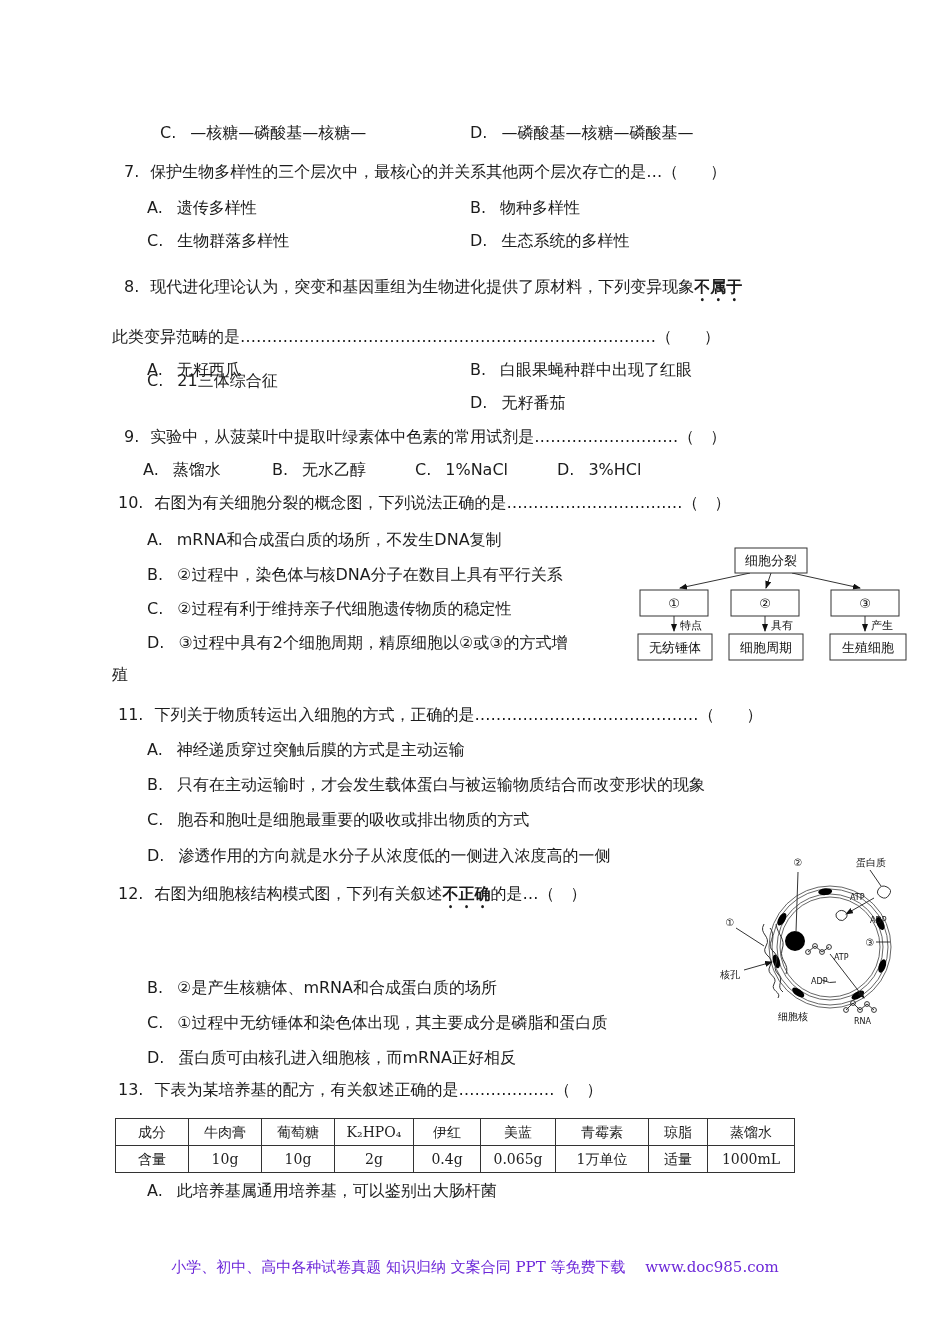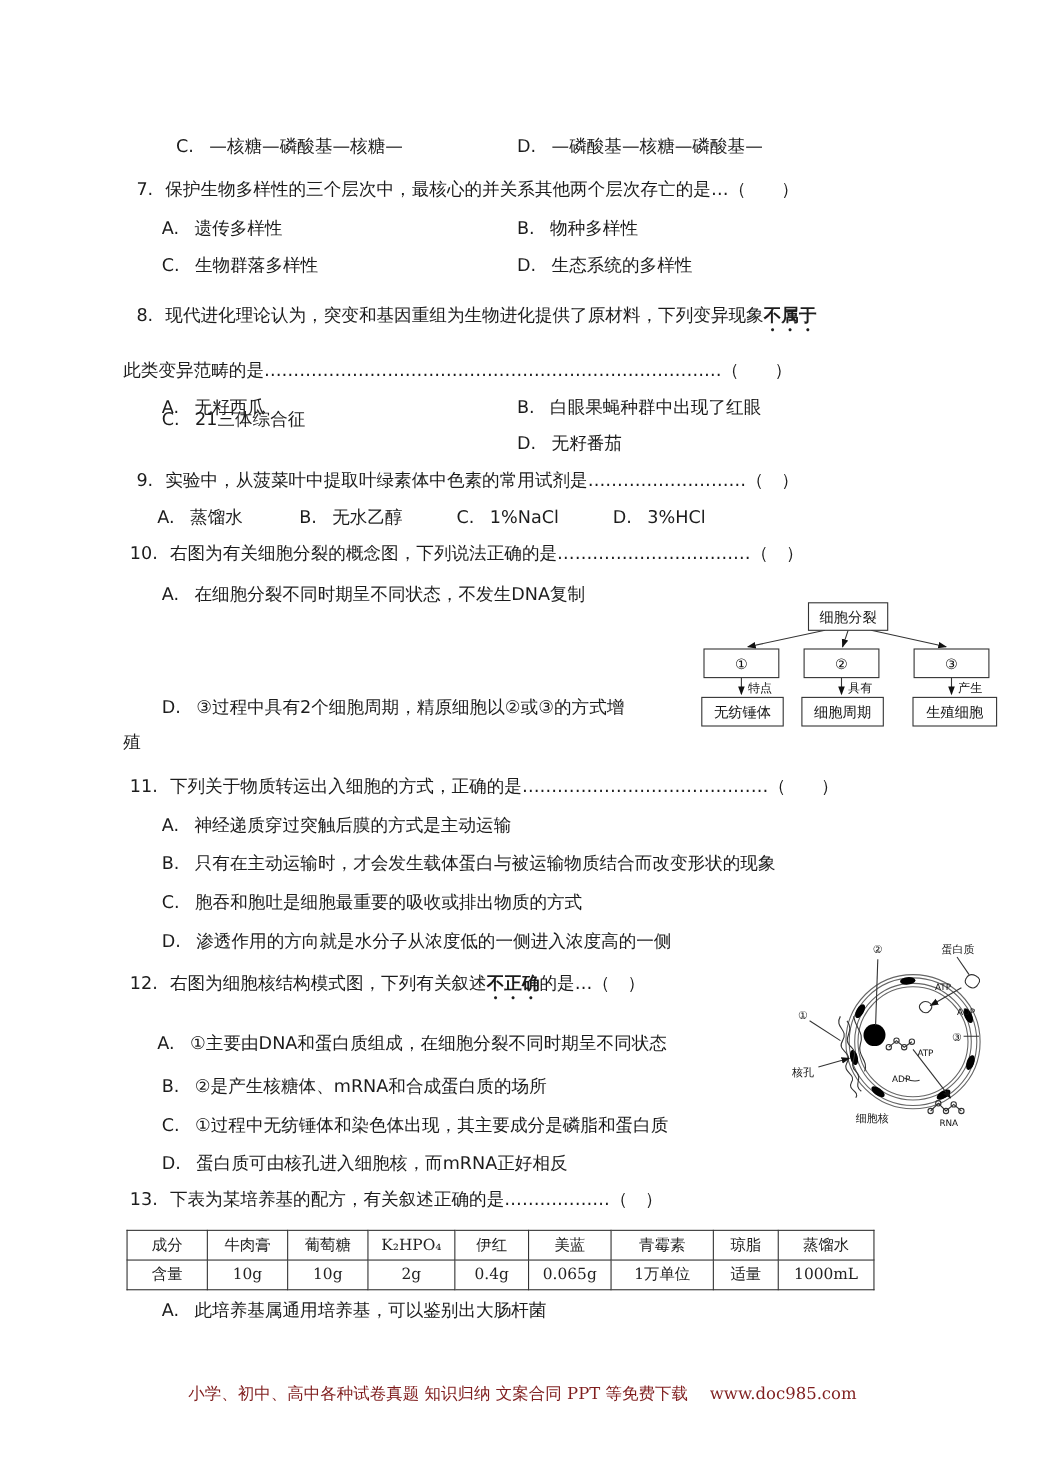--- a/index.html
+++ b/index.html
@@ -20,21 +20,21 @@
     border-collapse:collapse;
     font-family:"DejaVu Serif","Liberation Serif",serif;
     font-size:14px;color:#222;
   }
   table.media-table td{
     border:1px solid #333;text-align:center;padding:2px 4px;height:22px;
   }
   .footer{
     position:absolute;left:0;right:0;top:1258px;text-align:center;
     font-family:"DejaVu Serif","Liberation Serif",serif;
-    font-size:15px;color:#7f1d1d;
+    font-size:15px;color:#6d28d9;
   }
   svg text{font-family:"DejaVu Sans","Liberation Sans",sans-serif;fill:#111;}
   .svg-box{fill:#fff;stroke:#333;stroke-width:1;}
   .svg-line{stroke:#333;stroke-width:1;fill:none;}
   .t13{font-size:13px;}
   .t11{font-size:11px;}
   .t10{font-size:10px;}
   .t8{font-size:8px;}
 </style>
 </head>
@@ -95,21 +95,27 @@
     <span class="olabel">C.</span><span>1%NaCl</span>
   </div>
   <div class="abs" style="left:557px;top:461px">
     <span class="olabel">D.</span><span>3%HCl</span>
   </div>
 
   <div class="abs" style="left:118px;top:494px">
     <span class="qnum">10.</span><span>右图为有关细胞分裂的概念图，下列说法正确的是……………………………（　）</span>
   </div>
   <div class="abs" style="left:147px;top:531px">
-    <span class="olabel">A.</span><span>在细胞分裂不同时期呈不同状态，不发生DNA复制</span>
+    <span class="olabel">A.</span><span>mRNA和合成蛋白质的场所，不发生DNA复制</span>
+  </div>
+  <div class="abs" style="left:147px;top:566px">
+    <span class="olabel">B.</span><span>②过程中，染色体与核DNA分子在数目上具有平行关系</span>
+  </div>
+  <div class="abs" style="left:147px;top:600px">
+    <span class="olabel">C.</span><span>②过程有利于维持亲子代细胞遗传物质的稳定性</span>
   </div>
   <div class="abs" style="left:147px;top:634px">
     <span class="olabel">D.</span><span>③过程中具有2个细胞周期，精原细胞以②或③的方式增</span>
   </div>
   <div class="abs" style="left:112px;top:666px">殖</div>
 
   <svg class="abs" style="left:630px;top:542px" width="292" height="124" viewBox="0 0 292 124">
     <defs>
       <marker id="ah" markerWidth="9" markerHeight="8" refX="7" refY="3" orient="auto">
         <path d="M0,0 L8,3 L0,6 Z" fill="#111"></path>
@@ -151,23 +157,20 @@
   </div>
   <div class="abs" style="left:147px;top:847px">
     <span class="olabel">D.</span><span>渗透作用的方向就是水分子从浓度低的一侧进入浓度高的一侧</span>
   </div>
   <div class="abs" style="left:147px;top:811px">
     <span class="olabel">C.</span><span>胞吞和胞吐是细胞最重要的吸收或排出物质的方式</span>
   </div>
 
   <div class="abs" style="left:118px;top:884px">
     <span class="qnum">12.</span><span>右图为细胞核结构模式图，下列有关叙述</span><span class="emph">不正确</span><span>的是…（　）</span>
-  </div>
-  <div class="abs" style="left:143px;top:940px">
-    <span class="olabel">A.</span><span>①主要由DNA和蛋白质组成，在细胞分裂不同时期呈不同状态</span>
   </div>
   <div class="abs" style="left:147px;top:979px">
     <span class="olabel">B.</span><span>②是产生核糖体、mRNA和合成蛋白质的场所</span>
   </div>
   <div class="abs" style="left:147px;top:1014px">
     <span class="olabel">C.</span><span>①过程中无纺锤体和染色体出现，其主要成分是磷脂和蛋白质</span>
   </div>
   <div class="abs" style="left:147px;top:1049px">
     <span class="olabel">D.</span><span>蛋白质可由核孔进入细胞核，而mRNA正好相反</span>
   </div>

